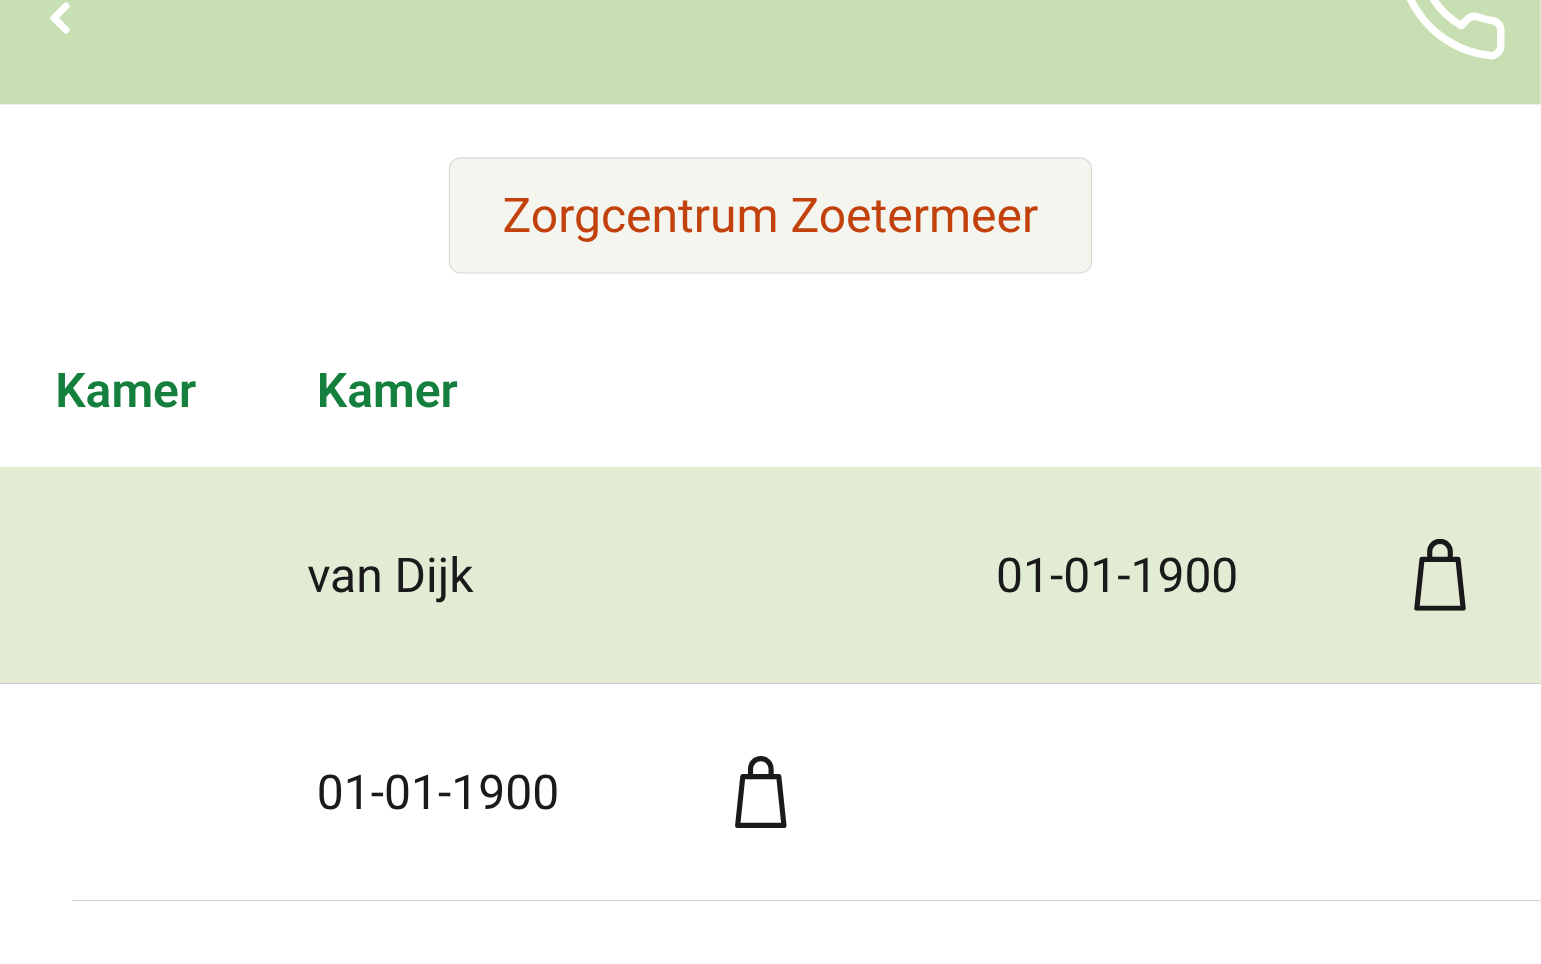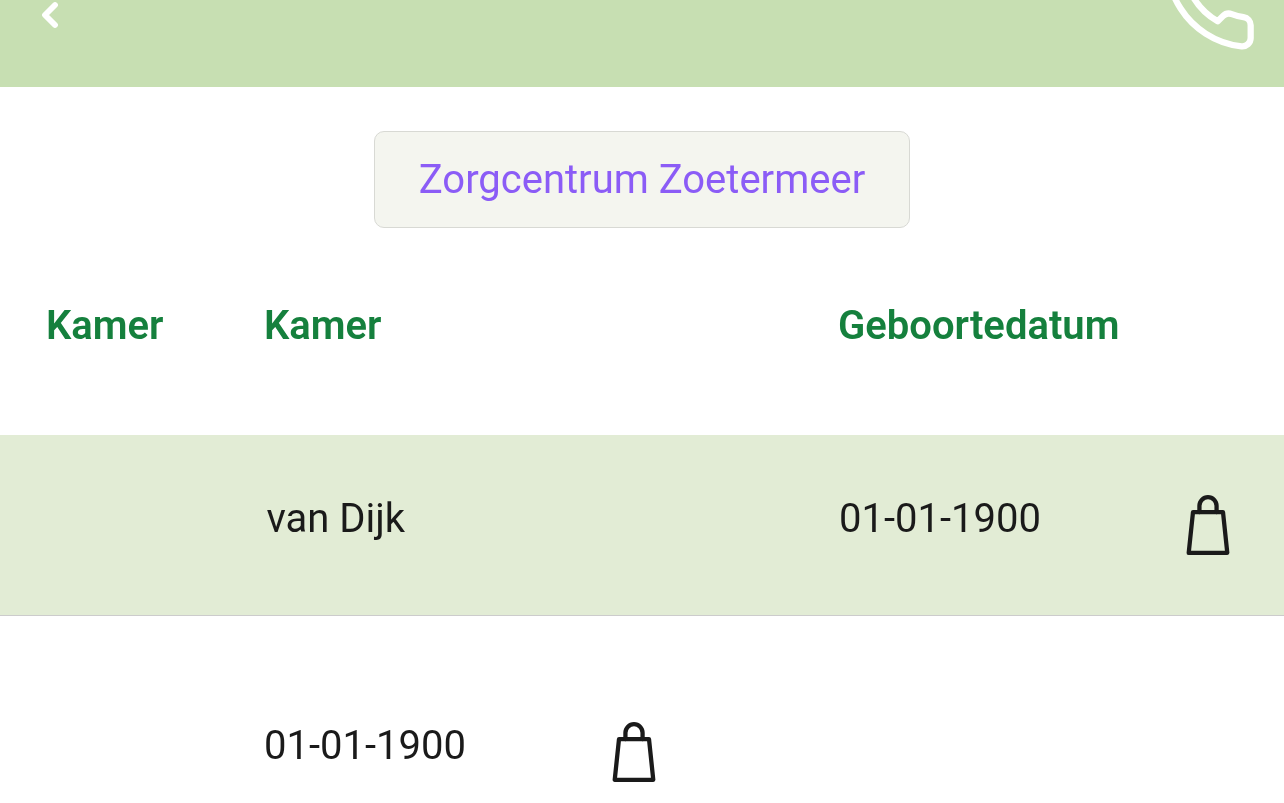--- a/index.html
+++ b/index.html
@@ -54,21 +54,21 @@
       justify-content: center;
       padding-top: 44px;
       padding-bottom: 44px;
     }
     .location-selector {
       background: #f4f5ef;
       border: 1px solid #d8d9d4;
       border-radius: 10px;
       padding: 24px 44px;
       font-size: 40px;
-      color: #8b5cf6;
+      color: #c2410c;
       cursor: pointer;
     }
     .table-container {
       width: 100%;
     }
     .table-header {
       display: flex;
       padding: 30px 46px 40px 46px;
       font-size: 40px;
       font-weight: 600;
@@ -84,28 +84,27 @@
       width: 340px;
     }
     .col-action {
       width: 60px;
       display: flex;
       justify-content: center;
       align-items: center;
     }
     .table-row {
       display: flex;
-      align-items: flex-start;
-      padding: 60px 46px 60px 49px;
+      align-items: center;
+      padding: 60px 46px 60px 38px;
       font-size: 40px;
       color: #1a1a1a;
       border-bottom: 1px solid #d8d9d4;
       cursor: pointer;
       margin-left: 0;
-      margin-top: 46px;
     }
     .table-row.highlighted {
       background: #e2ecd5;
       border-bottom: 1px solid #cccccc;
     }
     .bag-icon svg {
       width: 52px;
       height: 60px;
     }
     .table-body .table-row:not(.highlighted) {
@@ -135,21 +134,20 @@
 <div class="location-container">
   <div class="location-selector">
     <span>Zorgcentrum Zoetermeer</span>
   </div>
 </div>
 
 <div class="table-container">
   <div class="table-header">
     <div class="col-kamer">Kamer</div>
     <div class="col-naam">Kamer</div>
-    <div class="col-geboortedatum">Geboortedatum</div>
     <div class="col-action"></div>
   </div>
   <div class="table-body">
     <div class="table-row highlighted">
       <div class="col-kamer"></div>
       <div class="col-naam">van Dijk</div>
       <div class="col-geboortedatum">01-01-1900</div>
       <div class="col-action bag-icon">
         <svg viewBox="0 0 24 28" fill="none" stroke="#1a1a1a" stroke-width="2" stroke-linecap="round" stroke-linejoin="round">
           <path d="M5 8 L3 27 L21 27 L19 8 Z"></path>

